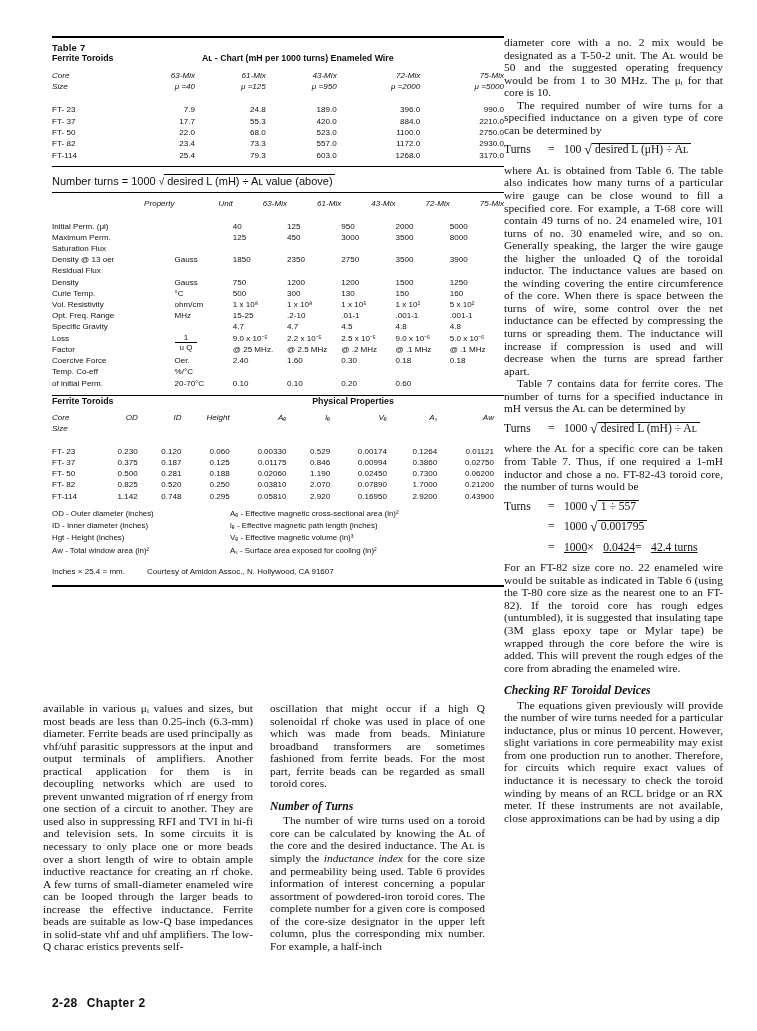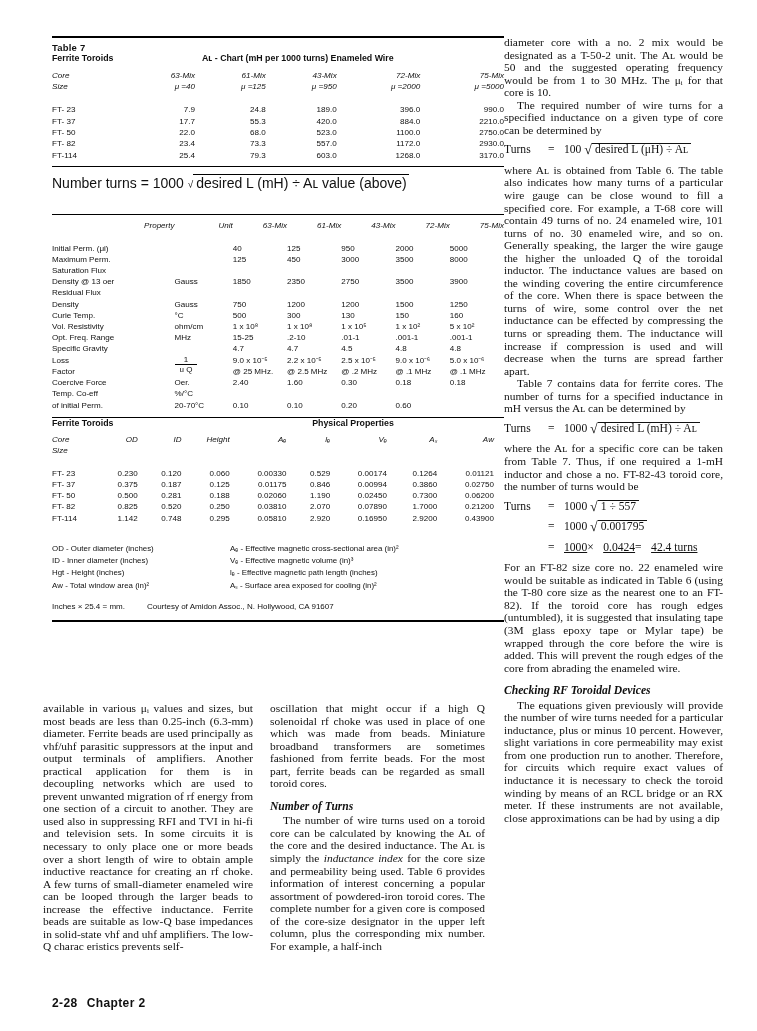--- a/index.html
+++ b/index.html
@@ -33,21 +33,21 @@
   table.t{border-collapse:collapse;width:100%;font-size:8px;}
   table.t td,table.t th{padding:0;vertical-align:top;font-weight:normal;}
 
   
   .t7{margin-top:7px;}
   .t7 td{font-size:8.1px;line-height:11.4px;}
   .t7 .hd{font-style:italic;font-size:8.1px;}
   .t7 .num{text-align:right;}
   .t7 col.c0{width:74px;}
 
-  .eqnote{font-size:14px;margin:7px 0 23px 0;}
+  .eqnote{font-size:11px;margin:7px 0 5px 0;}
   .radical{
     border-top:1px solid #000;border-left:0;padding:0 2px 0 3px;
     display:inline-block;
   }
   .sqrt:before{content:"\221A";font-size:10px;}
 
   
   .tmag{margin-top:5px;}
   .tmag td{font-size:8.05px;line-height:11.2px;padding-bottom:1px;}
   .tmag .hd{font-style:italic;text-align:right;}
@@ -59,21 +59,21 @@
   .frac .top{display:block;border-bottom:1px solid #000;padding:0 5px;}
   .frac .bot{display:block;padding:0 5px;}
 
   
   .tphy{margin-top:6px;}
   .tphy td{font-size:8.05px;line-height:11.3px;}
   .tphy .hd{font-style:italic;}
   .tphy .num{text-align:right;padding-right:10px;}
   .tphy .sz{width:52px;}
 
-  .legend{display:flex;margin-top:19px;font-size:7.9px;line-height:12.2px;}
+  .legend{display:flex;margin-top:6px;font-size:7.9px;line-height:12.2px;}
   .legend .lcol{width:178px;}
   .legend .rcol{flex:1;}
   .credit{font-size:8px;margin-top:10px;}
   .credit .sp{display:inline-block;width:22px;}
 
   
   .col{
     position:absolute;
     font-family:"Liberation Serif", serif;
     font-size:11.4px;line-height:12.55px;
@@ -449,22 +449,22 @@
 
     <div class="legend">
       <div class="lcol" id="legend-left">
           <div>OD - Outer diameter (inches)</div>
           <div>ID - Inner diameter (inches)</div>
           <div>Hgt - Height (inches)</div>
           <div>Aᴡ - Total window area (in)²</div>
         </div>
       <div class="rcol" id="legend-right">
           <div>Aₑ - Effective magnetic cross-sectional area (in)²</div>
+          <div>lₑ - Effective magnetic path length (inches)</div>
           <div>Vₑ - Effective magnetic volume (in)³</div>
-          <div>lₑ - Effective magnetic path length (inches)</div>
           <div>Aₛ - Surface area exposed for cooling (in)²</div>
         </div>
     </div>
 
     <div class="credit">
       <span>Inches × 25.4 = mm.</span><span class="sp"></span><span>Courtesy of Amidon Assoc., N. Hollywood, CA 91607</span>
     </div>
     <div class="rule-thick" style="margin-top:9px;"></div>
   </div>
 

